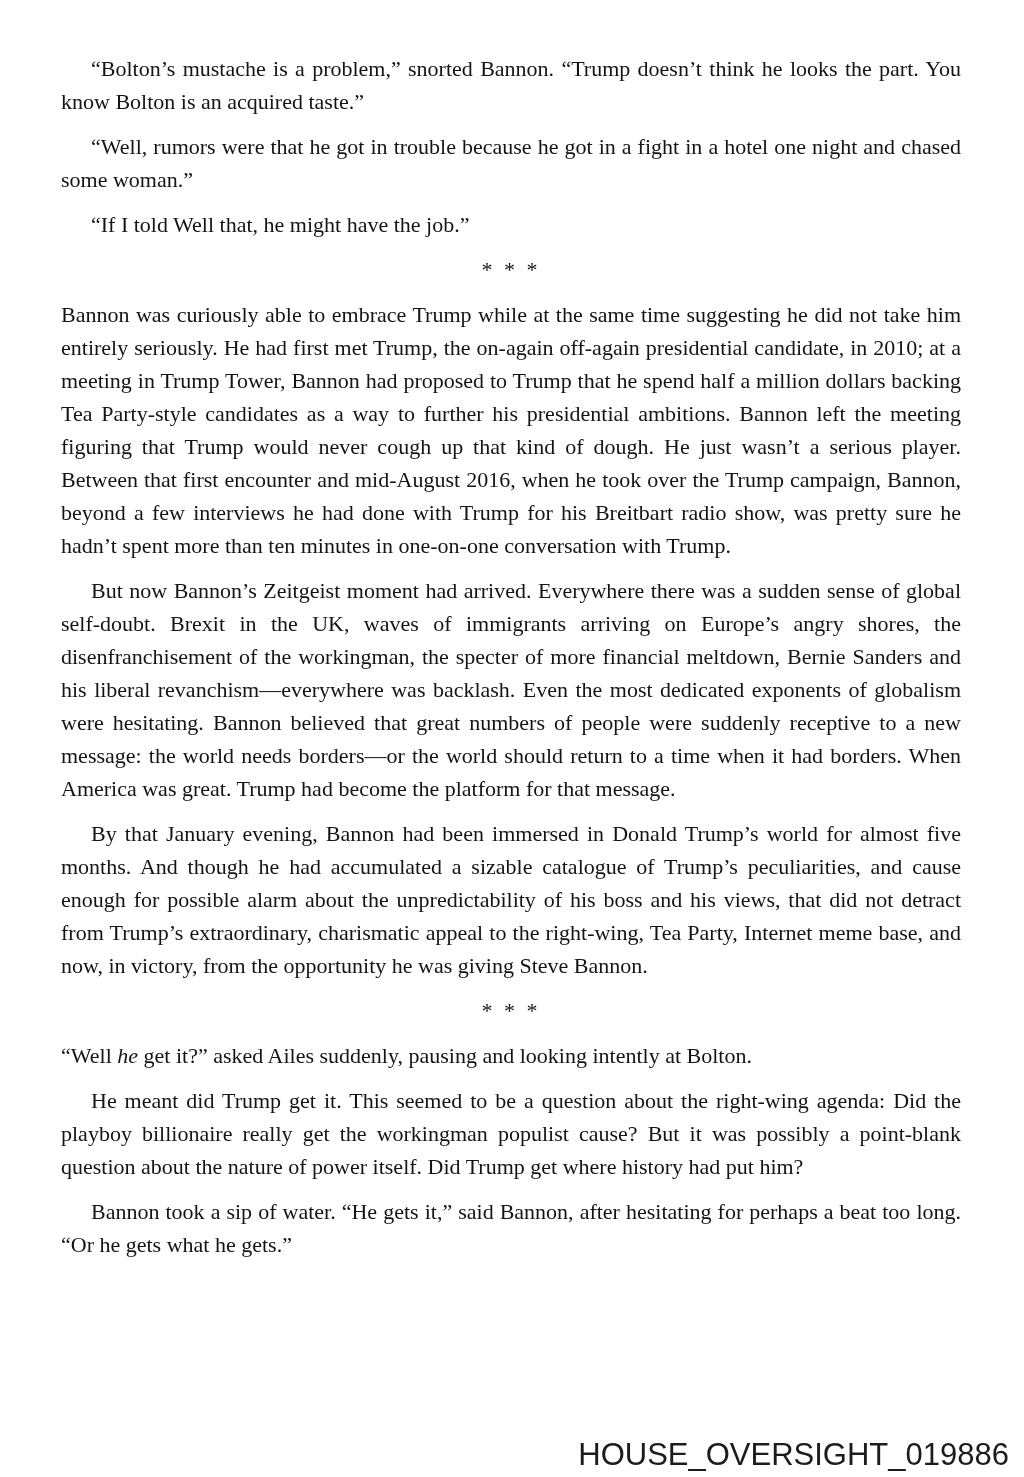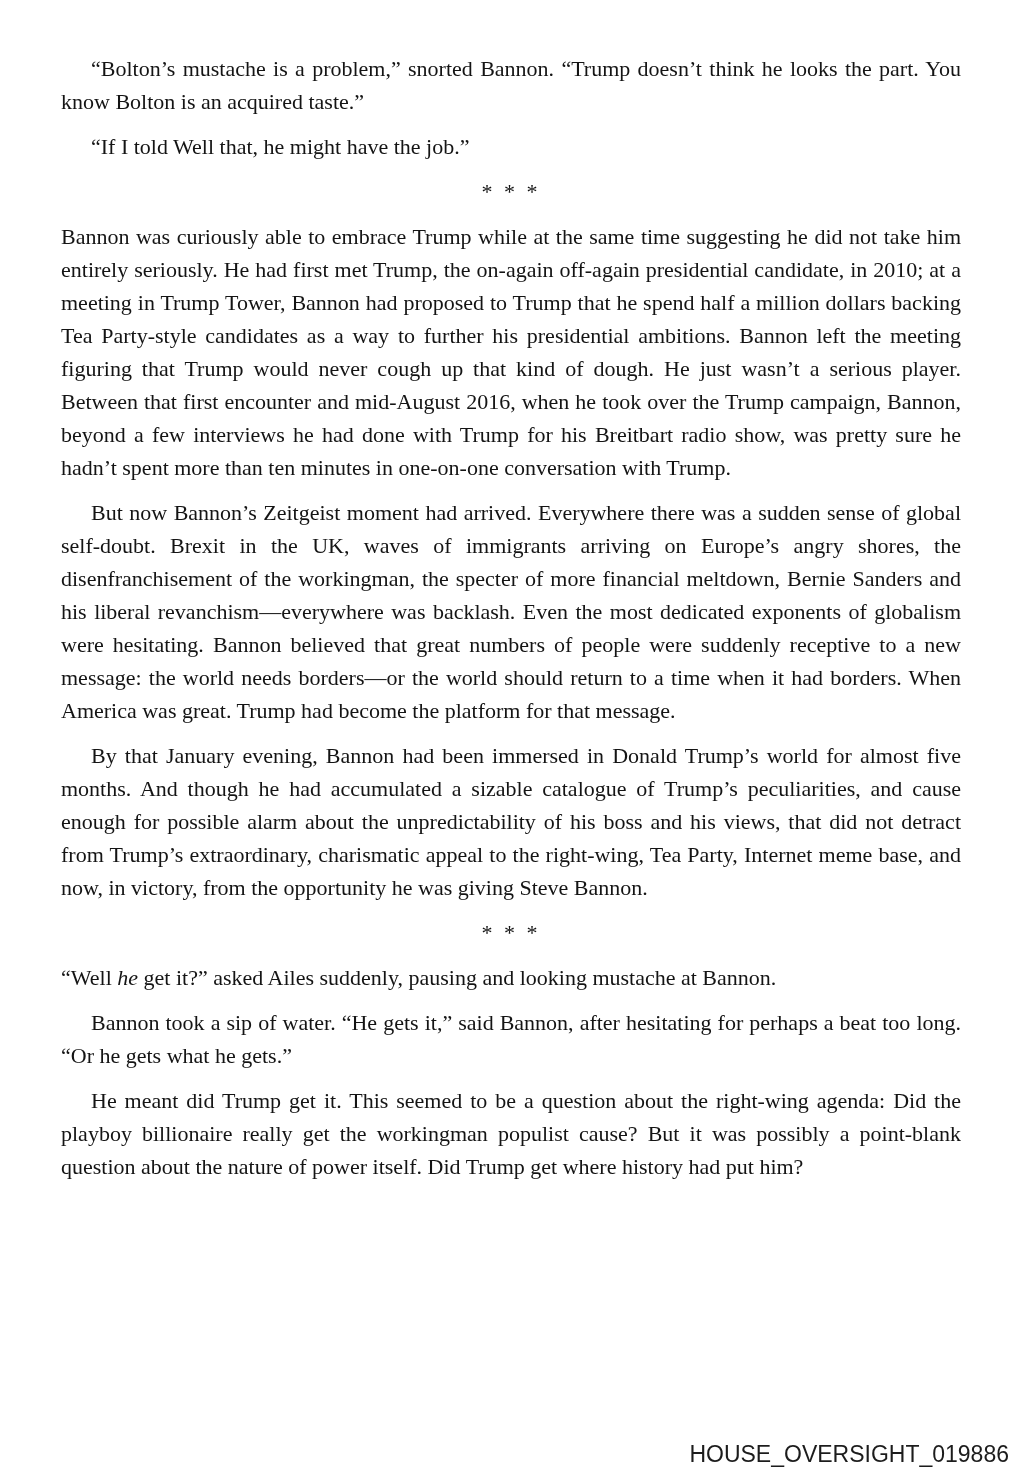--- a/index.html
+++ b/index.html
@@ -37,55 +37,56 @@
   .separator {
     text-align: center;
     text-indent: 0 !important;
     letter-spacing: 3px;
   }
   .bates-footer {
     position: absolute;
     top: 1441px;
     right: 15px;
     font-family: "Liberation Sans", sans-serif;
-    font-size: 23px;
+    font-size: 31px;
     line-height: 27px;
     color: #1c1c1c;
     text-align: right;
   }
   i.emph {
     font-style: italic;
     margin-top: 36px;
   }
 </style>
 </head>
 <body>
 
 <div class="page">
 
   <div class="page-body">
 
     <p class="indent">“Bolton’s mustache is a problem,” snorted Bannon. “Trump doesn’t think he looks the part. You know Bolton is an acquired taste.”</p>
 
+    <p class="indent">“Well, rumors were that he got in trouble because he got in a fight in a hotel one night and chased some woman.”</p>
 
     <p class="indent">“If I told Well that, he might have the job.”</p>
 
     <p class="separator">* * *</p>
 
     <p class="noindent">Bannon was curiously able to embrace Trump while at the same time suggesting he did not take him entirely seriously. He had first met Trump, the on-again off-again presidential candidate, in 2010; at a meeting in Trump Tower, Bannon had proposed to Trump that he spend half a million dollars backing Tea Party-style candidates as a way to further his presidential ambitions. Bannon left the meeting figuring that Trump would never cough up that kind of dough. He just wasn’t a serious player. Between that first encounter and mid-August 2016, when he took over the Trump campaign, Bannon, beyond a few interviews he had done with Trump for his Breitbart radio show, was pretty sure he hadn’t spent more than ten minutes in one-on-one conversation with Trump.</p>
 
     <p class="indent">But now Bannon’s Zeitgeist moment had arrived. Everywhere there was a sudden sense of global self-doubt. Brexit in the UK, waves of immigrants arriving on Europe’s angry shores, the disenfranchisement of the workingman, the specter of more financial meltdown, Bernie Sanders and his liberal revanchism—everywhere was backlash. Even the most dedicated exponents of globalism were hesitating. Bannon believed that great numbers of people were suddenly receptive to a new message: the world needs borders—or the world should return to a time when it had borders. When America was great. Trump had become the platform for that message.</p>
 
     <p class="indent">By that January evening, Bannon had been immersed in Donald Trump’s world for almost five months. And though he had accumulated a sizable catalogue of Trump’s peculiarities, and cause enough for possible alarm about the unpredictability of his boss and his views, that did not detract from Trump’s extraordinary, charismatic appeal to the right-wing, Tea Party, Internet meme base, and now, in victory, from the opportunity he was giving Steve Bannon.</p>
 
     <p class="separator">* * *</p>
 
-    <p class="noindent"><span>“Well </span><i class="emph">he</i><span> get it?” asked Ailes suddenly, pausing and looking mustache at Bannon.</span></p>
+    <p class="noindent"><span>“Well </span><i class="emph">he</i><span> get it?” asked Ailes suddenly, pausing and looking intently at Bolton.</span></p>
+
+    <p class="indent">He meant did Trump get it. This seemed to be a question about the right-wing agenda: Did the playboy billionaire really get the workingman populist cause? But it was possibly a point-blank question about the nature of power itself. Did Trump get where history had put him?</p>
 
     <p class="indent">Bannon took a sip of water. “He gets it,” said Bannon, after hesitating for perhaps a beat too long. “Or he gets what he gets.”</p>
-
-    <p class="indent">He meant did Trump get it. This seemed to be a question about the right-wing agenda: Did the playboy billionaire really get the workingman populist cause? But it was possibly a point-blank question about the nature of power itself. Did Trump get where history had put him?</p>
 
   </div>
 
   <div class="bates-footer">HOUSE_OVERSIGHT_019886</div>
 
 </div>
 
 </body></html>

